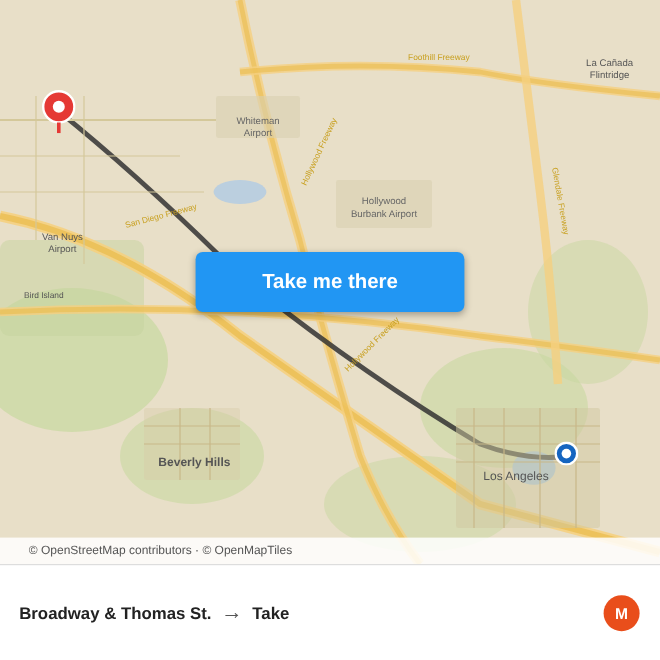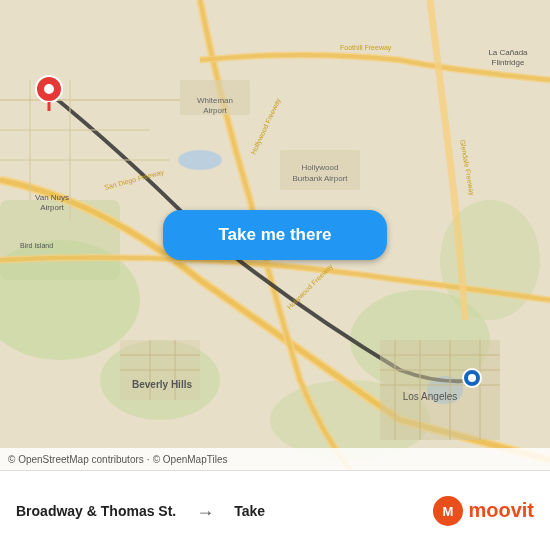--- a/index.html
+++ b/index.html
@@ -23,21 +23,21 @@
     }
     #take-me-there-btn {
       position: absolute;
       top: 210px;
       left: 163px;
       width: 224px;
       height: 50px;
       background: #2196F3;
       color: white;
       border: none;
-      border-radius: 18px;
+      border-radius: 6px;
       font-size: 17px;
       font-weight: bold;
       cursor: pointer;
       display: flex;
       align-items: center;
       justify-content: center;
       box-shadow: 0 2px 6px rgba(0,0,0,0.3);
     }
     
     .pin-red {
@@ -54,39 +54,39 @@
     
     #attribution-bar {
       position: absolute;
       bottom: 0;
       left: 0;
       width: 100%;
       height: 22px;
       background: rgba(255,255,255,0.85);
       display: flex;
       align-items: center;
-      padding: 0 8px;
+      padding: 0 24px;
       font-size: 10px;
       color: #555;
     }
     
     #footer {
       width: 550px;
       height: 80px;
       background: white;
       display: flex;
       align-items: center;
       padding: 0 16px;
       border-top: 1px solid #ddd;
     }
     #footer-route {
       display: flex;
       align-items: center;
       flex: 1;
-      gap: 20px;
+      gap: 8px;
     }
     .footer-origin, .footer-dest {
       font-size: 14px;
       font-weight: bold;
       color: #222;
     }
     .footer-arrow {
       font-size: 18px;
       color: #555;
     }
@@ -216,15 +216,14 @@
   <div id="footer-route">
     <span class="footer-origin">Broadway &amp; Thomas St.</span>
     <span class="footer-arrow">→</span>
     <span class="footer-dest">Take</span>
   </div>
   <div id="moovit-logo">
     <svg width="32" height="32" viewBox="0 0 32 32">
       <circle cx="16" cy="16" r="15" fill="#e94e1b"></circle>
       <text x="16" y="21" font-size="13" fill="white" text-anchor="middle" font-family="Arial" font-weight="bold">M</text>
     </svg>
-    <span class="moovit-text">moovit</span>
   </div>
 </div>
 
 </body></html>

